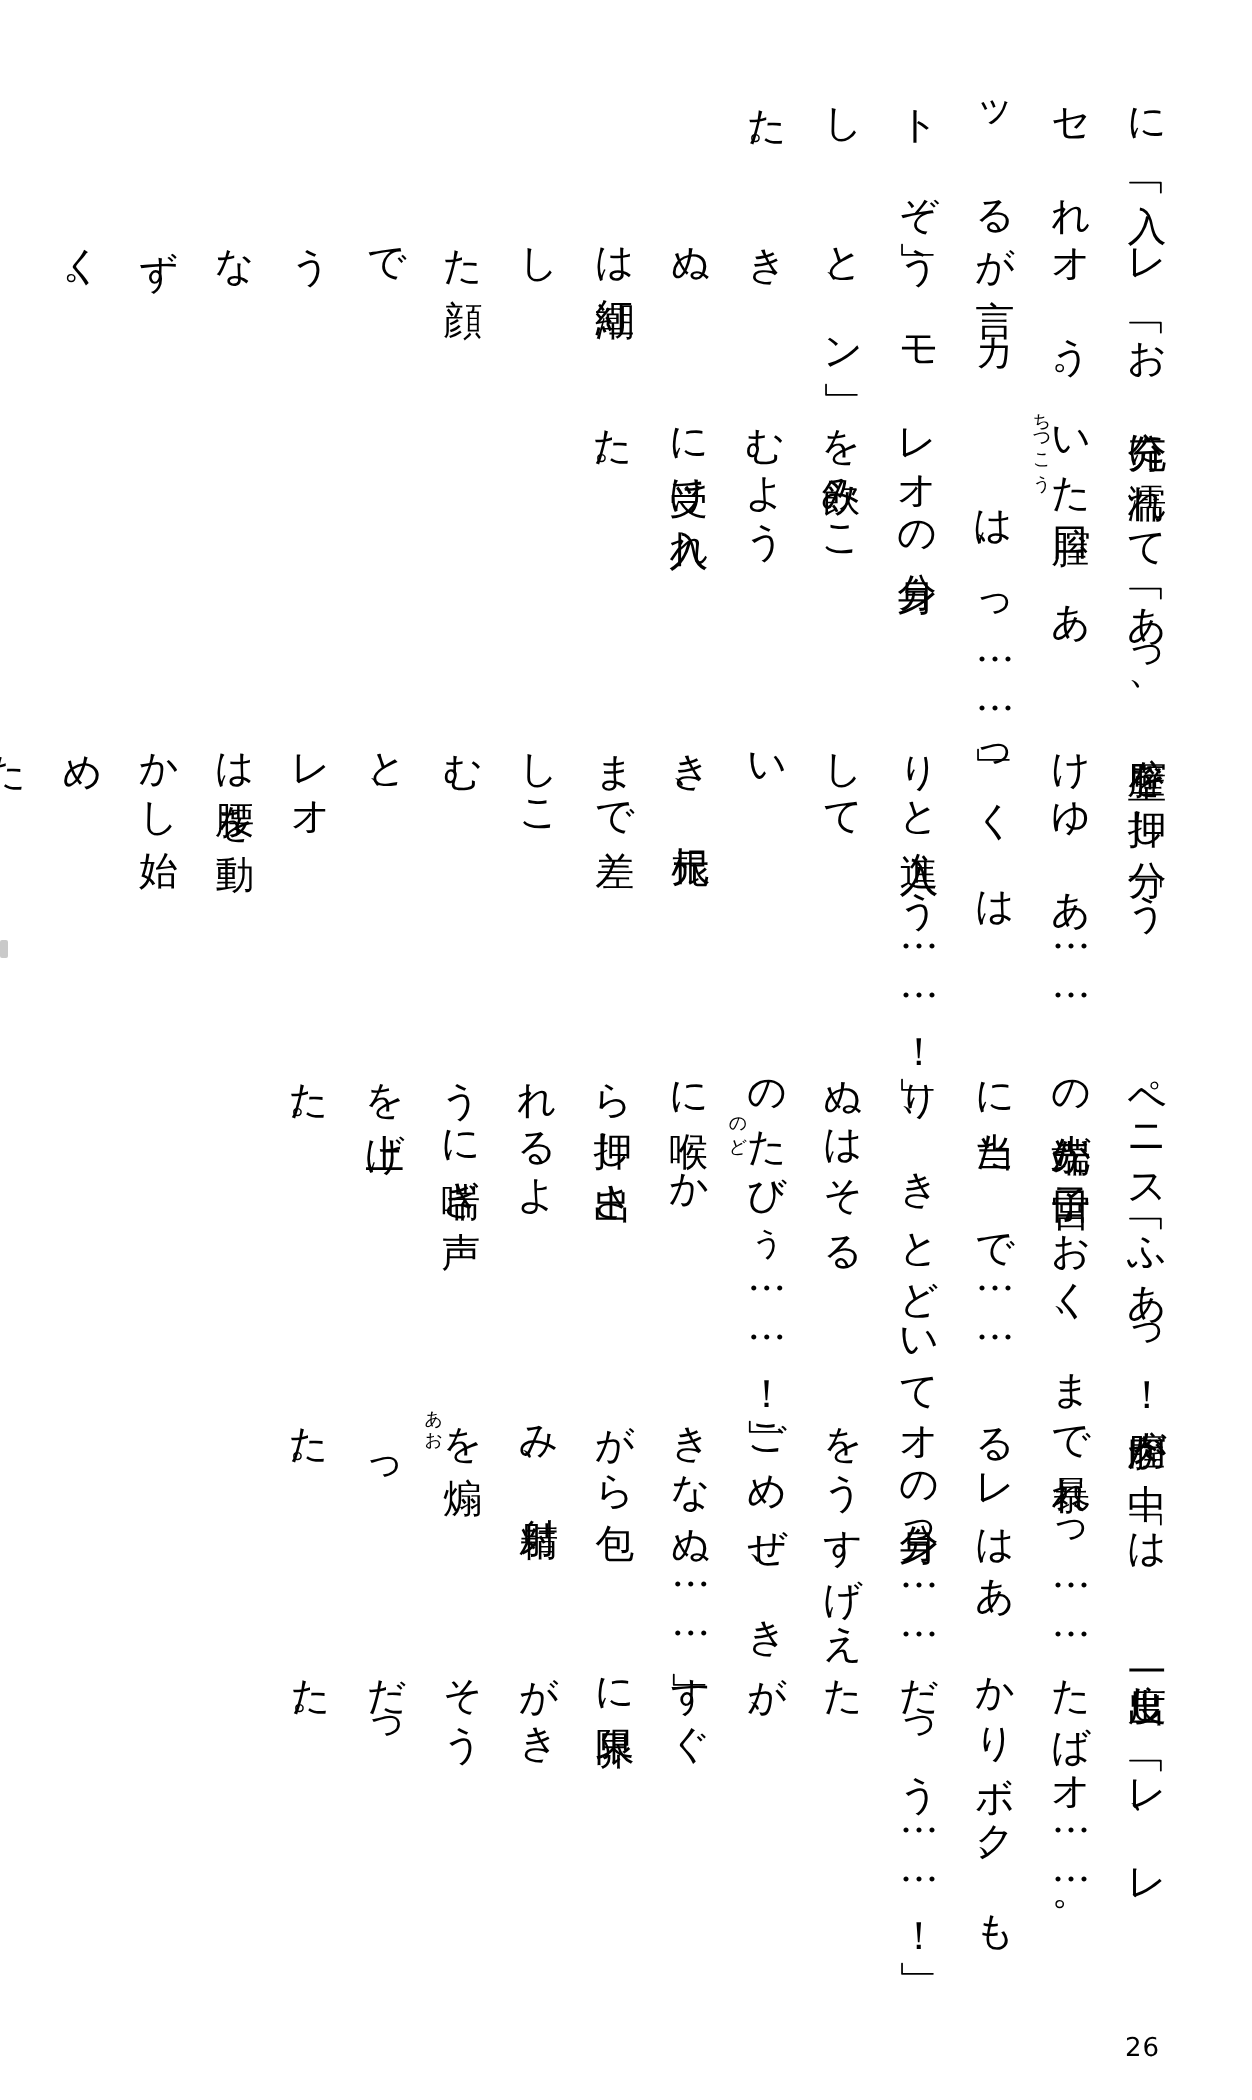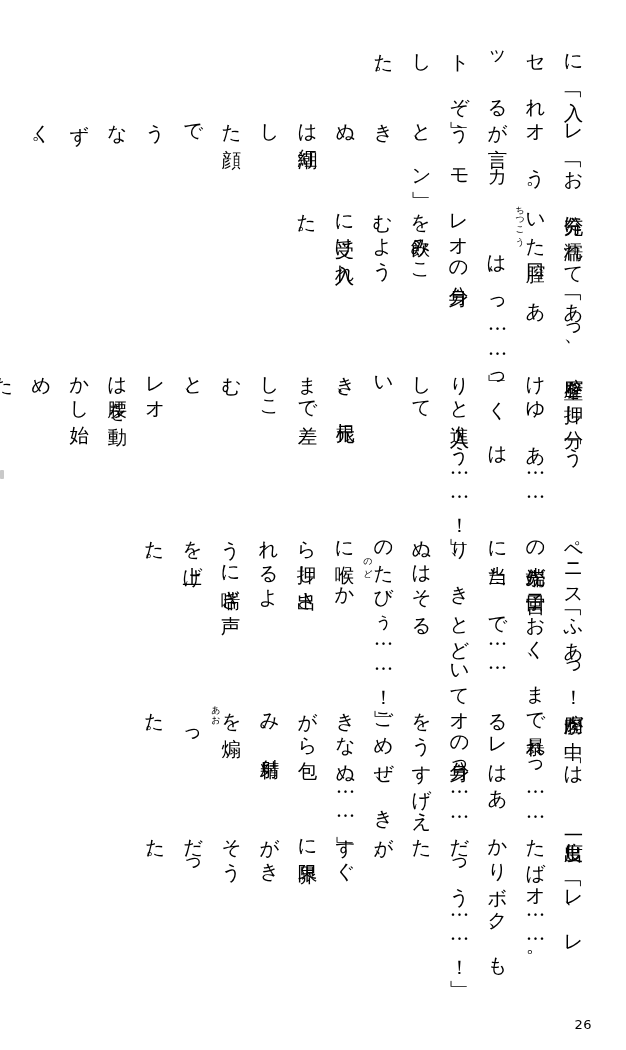--- a/index.html
+++ b/index.html
@@ -49,21 +49,21 @@
   ruby {
     ruby-position: over;
   }
   rt {
     font-size: 9px;
     letter-spacing: 0;
   }
 
   #page-number {
     position: absolute;
-    right: 34px;
+    right: 46px;
     bottom: 18px;
     font-size: 13px;
     font-family: "DejaVu Sans", "Liberation Sans", sans-serif;
     letter-spacing: 0.5px;
     margin-top: 43px;
   }
 
   
   #binding-mark {
     position: absolute;

